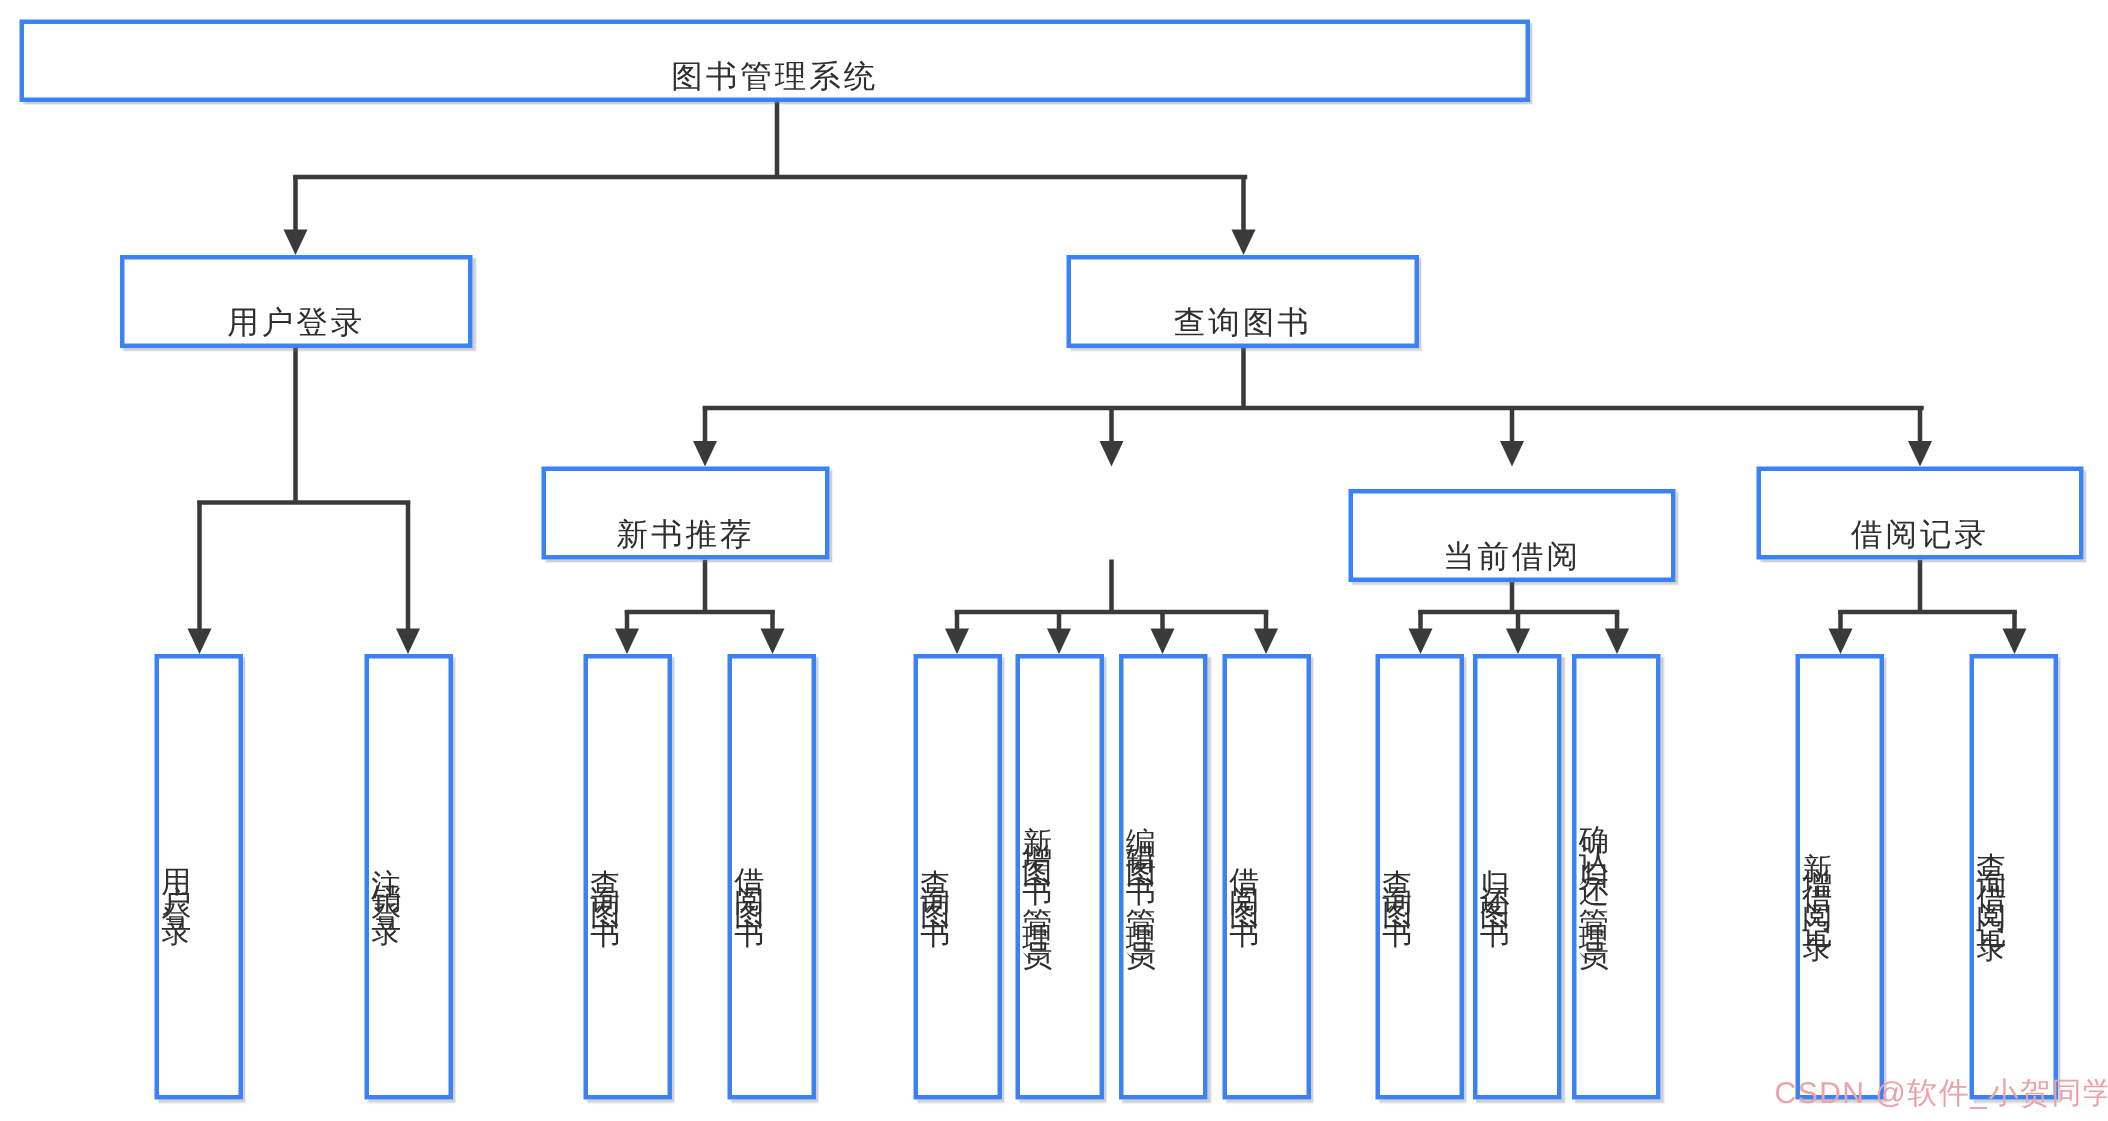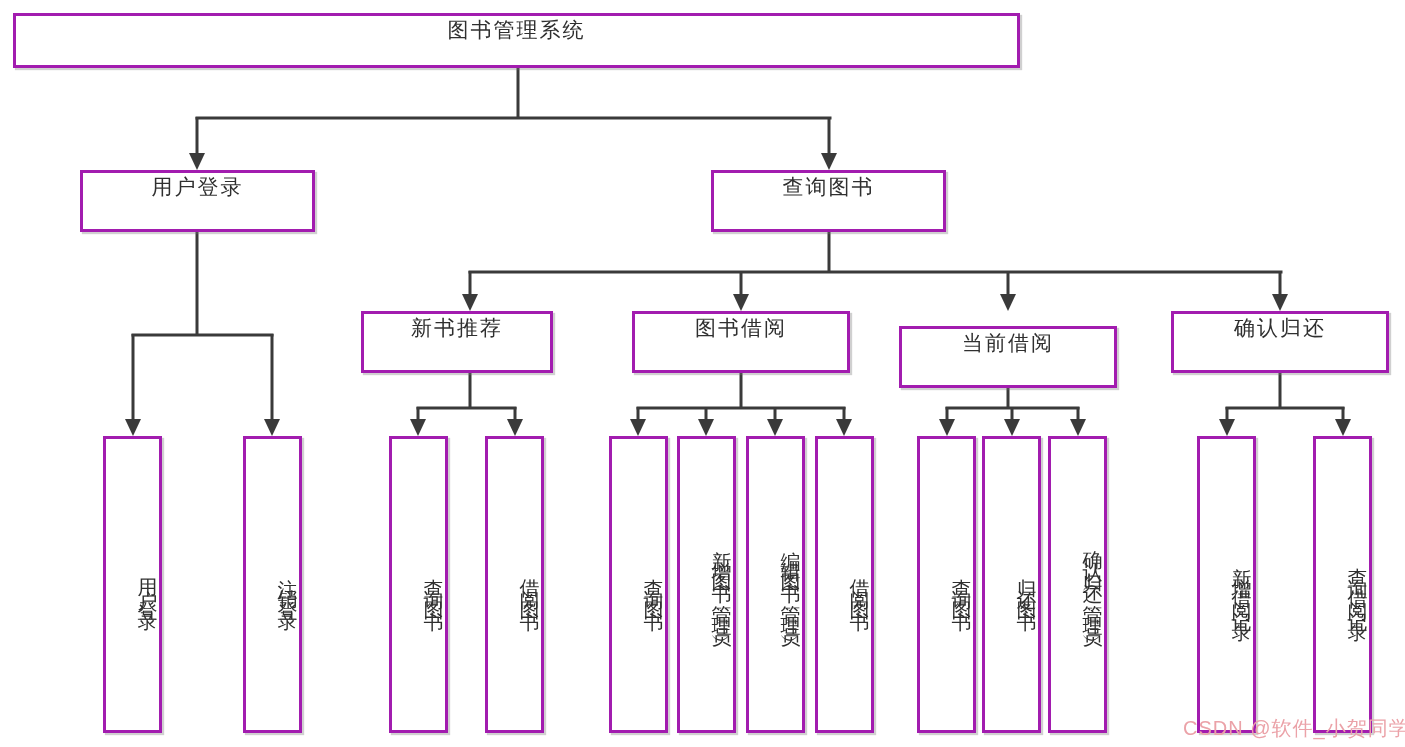--- a/index.html
+++ b/index.html
@@ -5,22 +5,22 @@
   html,body{margin:0;padding:0;background:#ffffff;}
   .canvas{
     position:relative;width:1405px;height:747px;background:#ffffff;
     font-family:"Liberation Sans","DejaVu Sans",sans-serif;color:#2f2f2f;overflow:hidden;
   }
   svg.wires{position:absolute;left:0;top:0;z-index:1;}
   .wires path{stroke:#3a3a3a;stroke-width:3;fill:none;}
   .wires polygon{fill:#3a3a3a;stroke:none;}
   .box{
     position:absolute;box-sizing:border-box;z-index:2;
-    border:3px solid #a21caf;background:#ffffff;
-    display:flex;align-items:flex-start;justify-content:center;
+    border:3px solid #3b82f6;background:#ffffff;
+    display:flex;align-items:flex-end;justify-content:center;
     box-shadow:2px 2px 1px rgba(120,120,120,0.35);
   }
   .hlabel{font-size:21px;letter-spacing:2px;white-space:nowrap;}
   .leaf{
     writing-mode:vertical-rl;text-orientation:mixed;
     font-size:20px;letter-spacing:11px;line-height:1.1;
   }
   .root-box{font-size:21px;}
   .watermark{
     position:absolute;left:1183px;top:715px;z-index:3;
@@ -78,28 +78,25 @@
   <div class="box" style="left:80px;top:170px;width:235px;height:62px;">
     <span class="hlabel">用户登录</span>
   </div>
   <div class="box" style="left:711px;top:170px;width:235px;height:62px;">
     <span class="hlabel">查询图书</span>
   </div>
 
   <div class="box" style="left:361px;top:311px;width:192px;height:62px;">
     <span class="hlabel">新书推荐</span>
   </div>
-  <div class="box" style="left:632px;top:311px;width:218px;height:62px;">
-    <span class="hlabel">图书借阅</span>
-  </div>
   <div class="box" style="left:899px;top:326px;width:218px;height:62px;">
     <span class="hlabel">当前借阅</span>
   </div>
   <div class="box" style="left:1171px;top:311px;width:218px;height:62px;">
-    <span class="hlabel">确认归还</span>
+    <span class="hlabel">借阅记录</span>
   </div>
 
   <div class="box leaf" style="left:103px;top:436px;width:59px;height:297px;">用户登录</div>
   <div class="box leaf" style="left:243px;top:436px;width:59px;height:297px;">注销登录</div>
 
   <div class="box leaf" style="left:389px;top:436px;width:59px;height:297px;">查询图书</div>
   <div class="box leaf" style="left:485px;top:436px;width:59px;height:297px;">借阅图书</div>
 
   <div class="box leaf" style="left:609px;top:436px;width:59px;height:297px;">查询图书</div>
   <div class="box leaf" style="left:677px;top:436px;width:59px;height:297px;">新增图书（管理员）</div>

